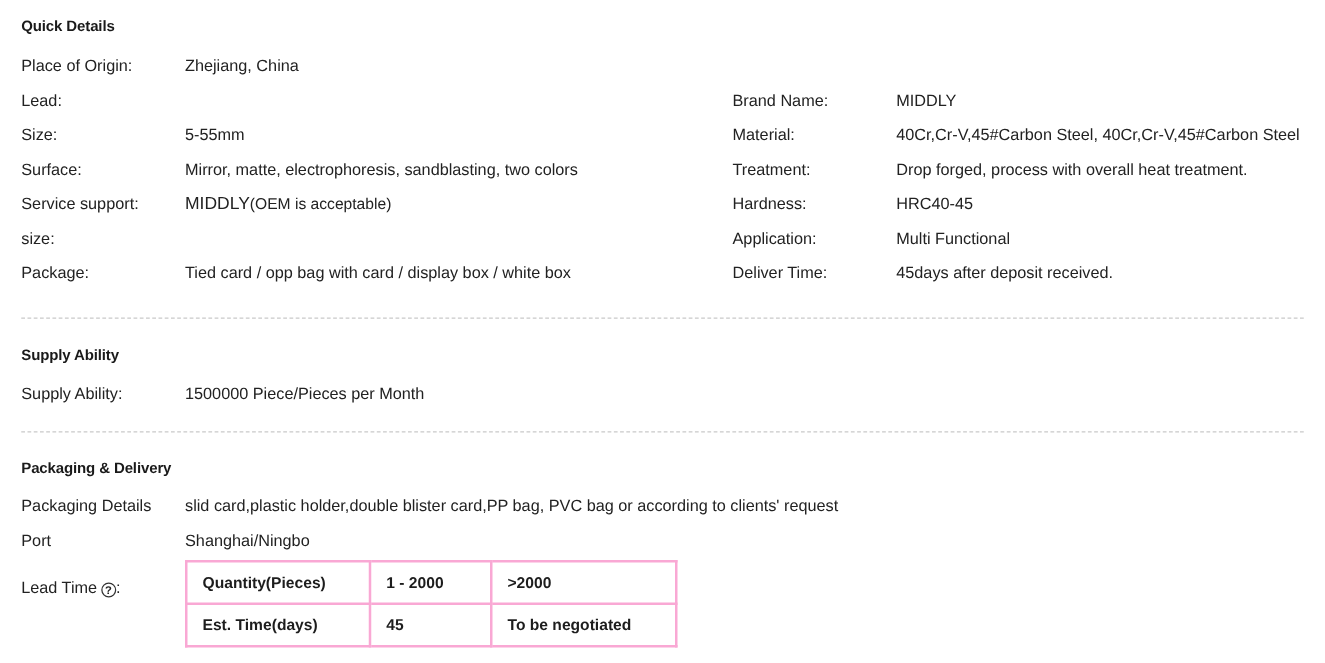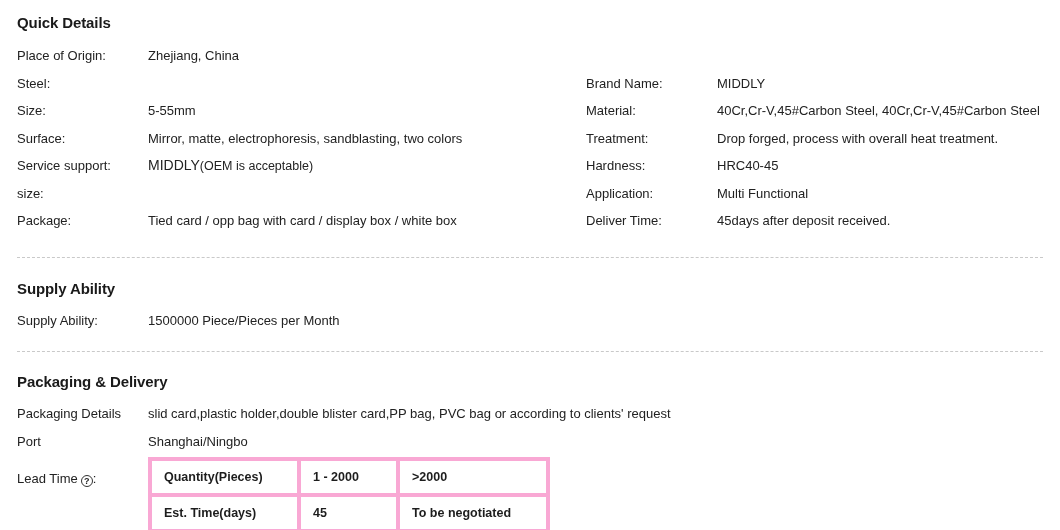--- a/index.html
+++ b/index.html
@@ -25,21 +25,21 @@
     box-sizing: border-box;
     padding: 0;
   }
 
   .section {
     padding: 0 17px;
     box-sizing: border-box;
   }
 
   .section-title {
-    font-size: 15px;
+    font-size: 12px;
     font-weight: bold;
     color: #1a1a1a;
     letter-spacing: -0.1px;
   }
 
   .divider {
     height: 0;
     border-top: 1px dashed #c9c9c9;
     margin: 0 17px;
   }
@@ -113,21 +113,21 @@
     margin: 0 0 0 3px;
     box-sizing: border-box;
   }
 
   table.lead-table {
     border-collapse: collapse;
     table-layout: fixed;
     margin: 0;
   }
   table.lead-table td {
-    border: 4px solid #f9a8d4;
+    border: 2px solid #f9a8d4;
     height: 32px;
     font-size: 12.5px;
     font-weight: bold;
     color: #1d1d1d;
     padding: 0 0 0 12px;
     white-space: nowrap;
     vertical-align: middle;
     margin-left: 36px;
   }
   td.col-a { width: 133px; }
@@ -145,21 +145,21 @@
     <div class="qd-wrap" style="margin-top:11px;">
 
       <div class="qd-col left">
 
         <div class="kv-row">
           <span class="kv-label">Place of Origin:</span>
           <span class="kv-value">Zhejiang, China</span>
         </div>
 
         <div class="kv-row">
-          <span class="kv-label">Steel:</span>
+          <span class="kv-label">Lead:</span>
         </div>
 
         <div class="kv-row">
           <span class="kv-label">Size:</span>
           <span class="kv-value">5-55mm</span>
         </div>
 
         <div class="kv-row">
           <span class="kv-label">Surface:</span>
           <span class="kv-value">Mirror, matte, electrophoresis, sandblasting, two colors</span>

